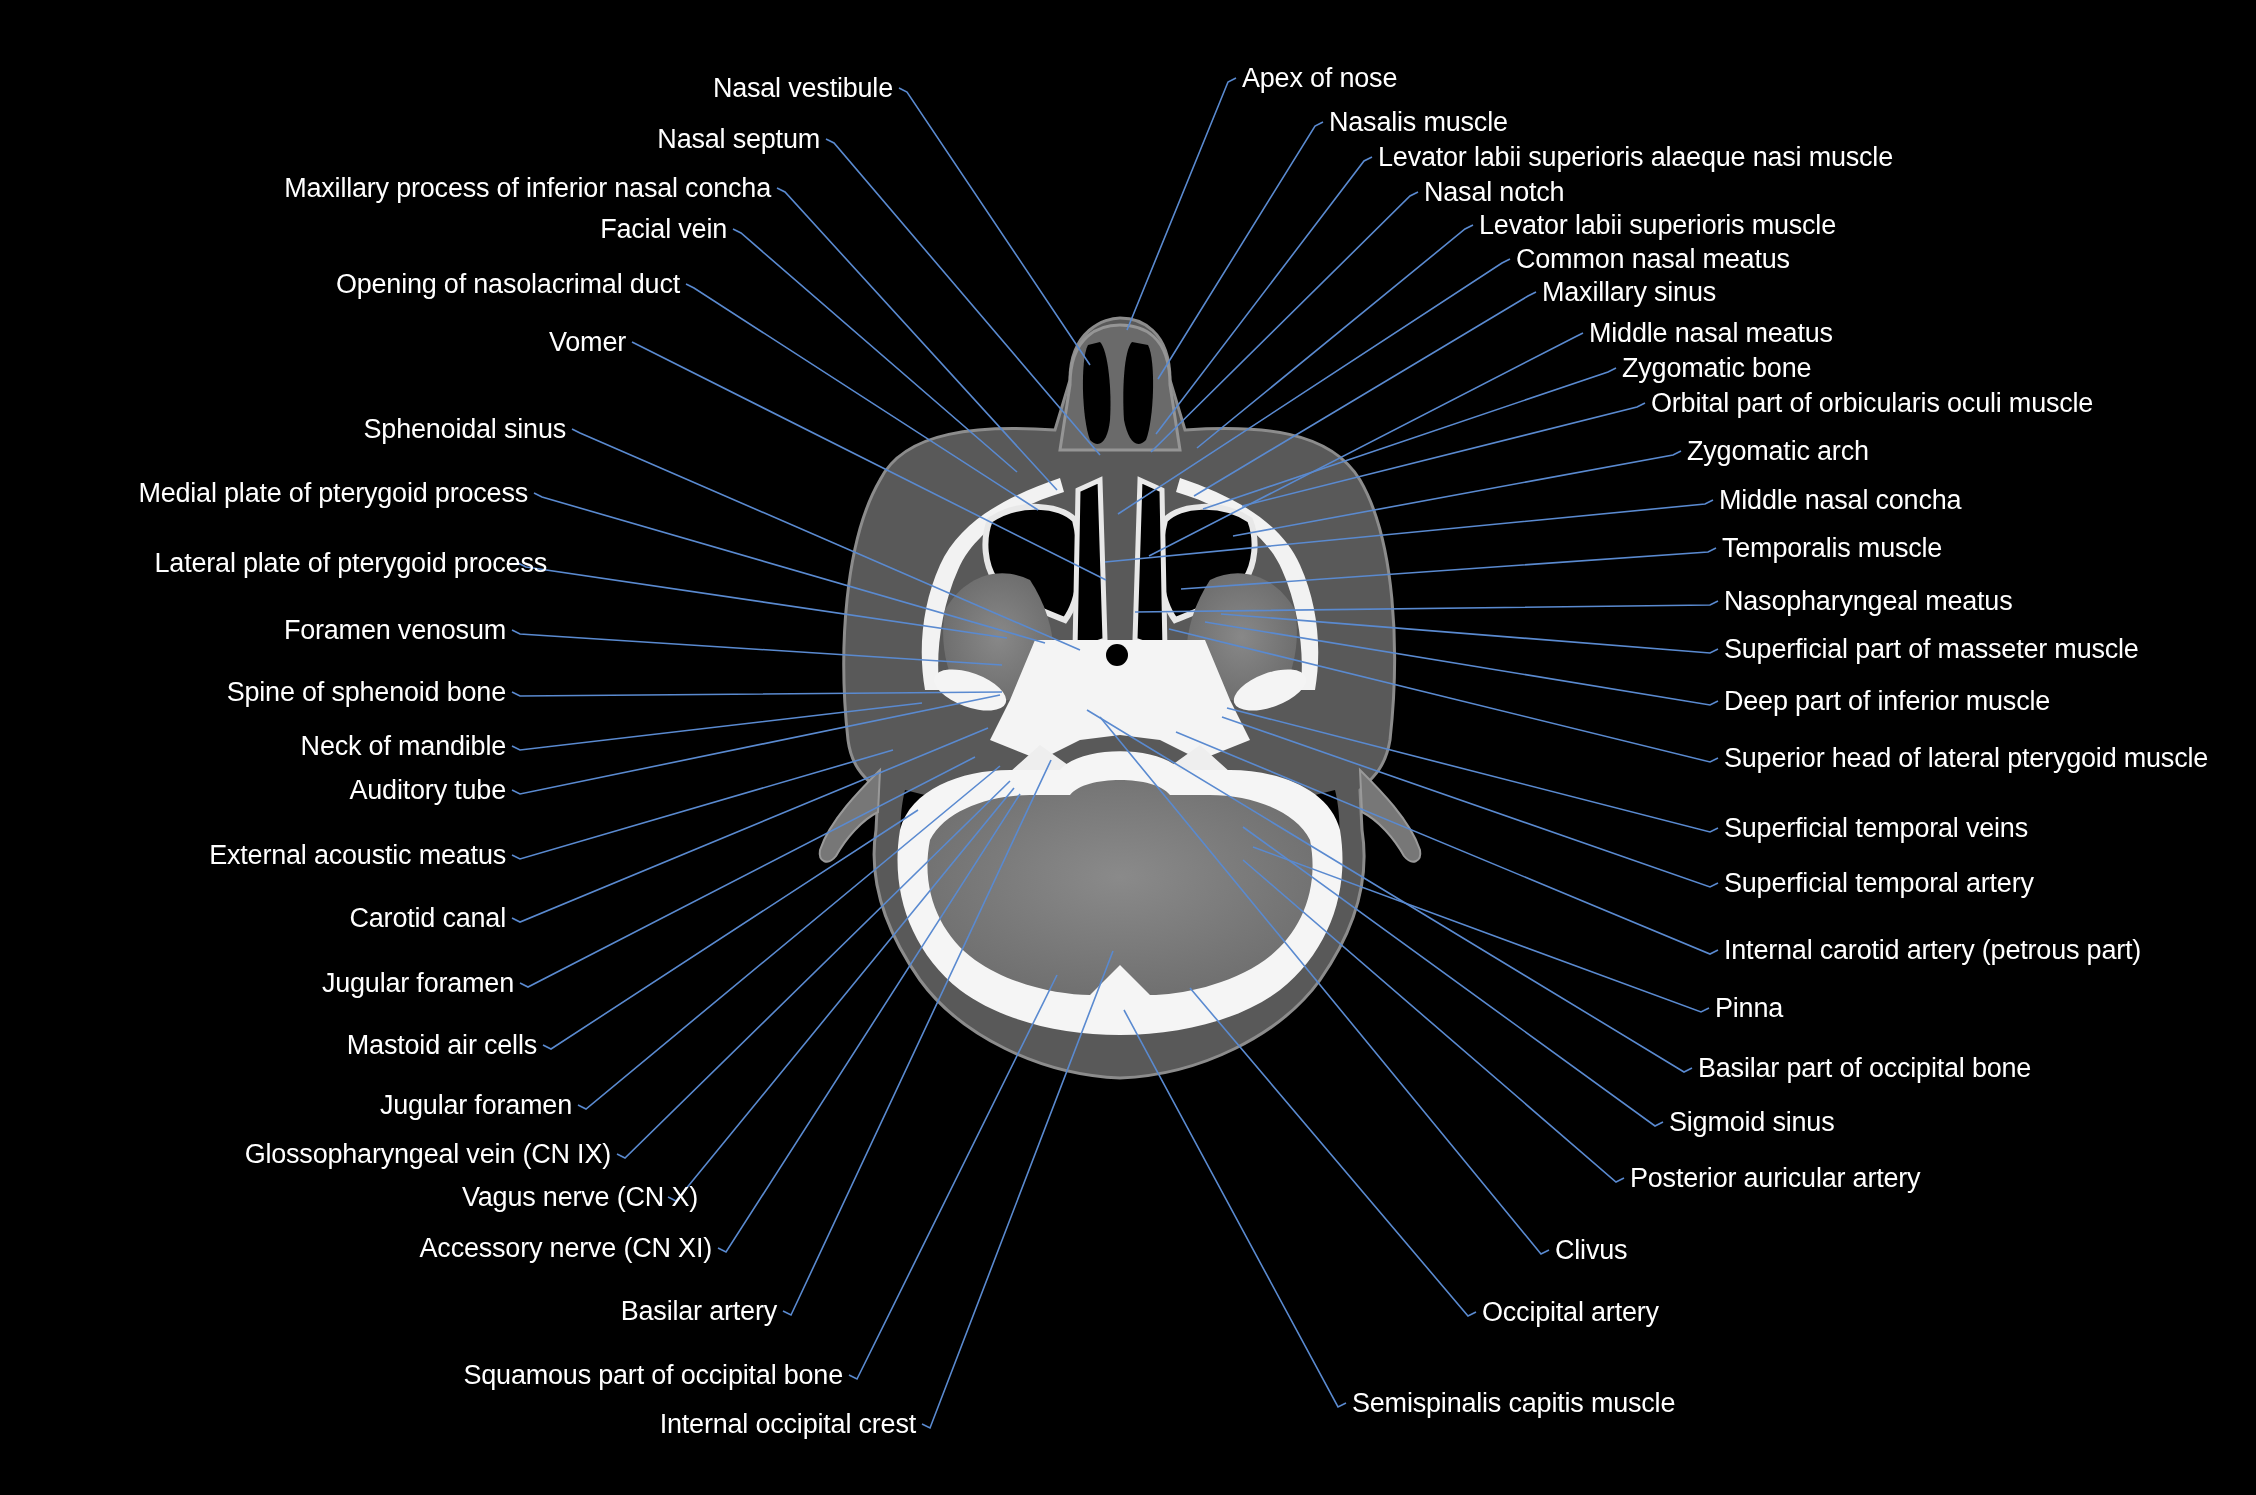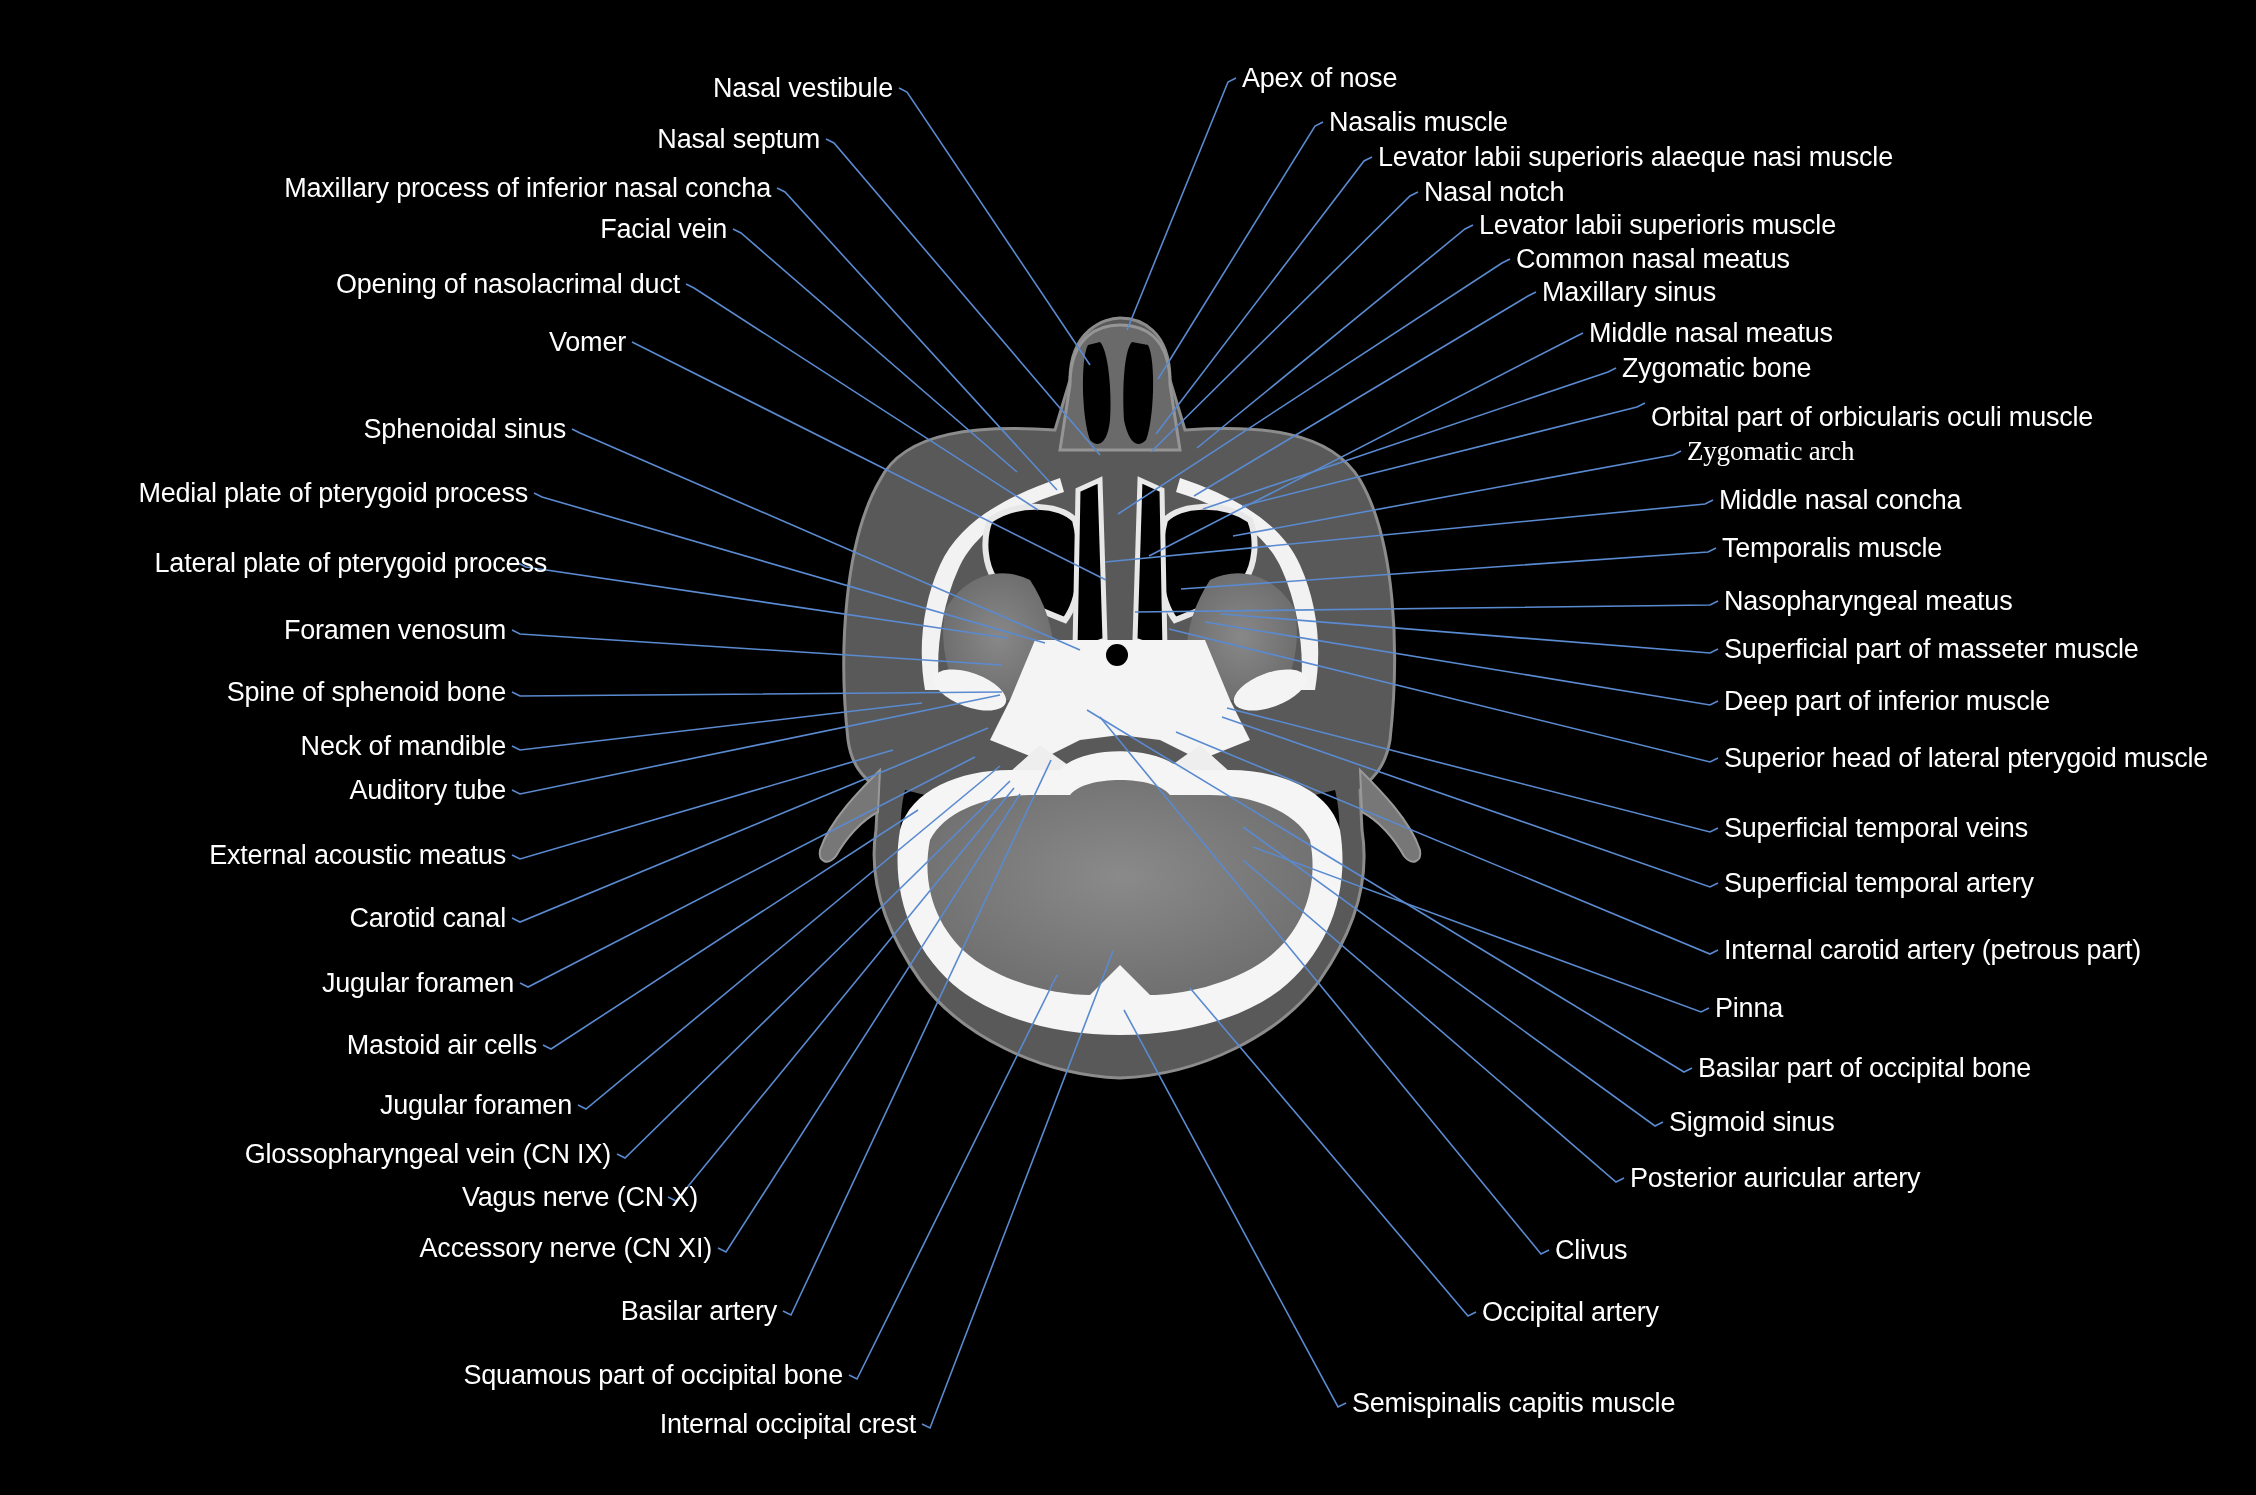--- a/index.html
+++ b/index.html
@@ -164,22 +164,22 @@
   <div id="labels-right">
       <div class="lbl right" style="left: 1242px; top: 63px;">Apex of nose</div>
       <div class="lbl right" style="left: 1329px; top: 107px;">Nasalis muscle</div>
       <div class="lbl right" style="left: 1378px; top: 142px;">Levator labii superioris alaeque nasi muscle</div>
       <div class="lbl right" style="left: 1424px; top: 177px;">Nasal notch</div>
       <div class="lbl right" style="left: 1479px; top: 210px;">Levator labii superioris muscle</div>
       <div class="lbl right" style="left: 1516px; top: 244px;">Common nasal meatus</div>
       <div class="lbl right" style="left: 1542px; top: 277px;">Maxillary sinus</div>
       <div class="lbl right" style="left: 1589px; top: 318px;">Middle nasal meatus</div>
       <div class="lbl right" style="left: 1622px; top: 353px;">Zygomatic bone</div>
-      <div class="lbl right" style="left: 1651px; top: 388px; margin-top: 14px;">Orbital part of orbicularis oculi muscle</div>
-      <div class="lbl right" style="left: 1687px; top: 436px; font-family: Liberation Serif, serif;">Zygomatic arch</div>
+      <div class="lbl right" style="left: 1651px; top: 388px;">Orbital part of orbicularis oculi muscle</div>
+      <div class="lbl right" style="left: 1687px; top: 436px;">Zygomatic arch</div>
       <div class="lbl right" style="left: 1719px; top: 485px;">Middle nasal concha</div>
       <div class="lbl right" style="left: 1722px; top: 533px;">Temporalis muscle</div>
       <div class="lbl right" style="left: 1724px; top: 586px;">Nasopharyngeal meatus</div>
       <div class="lbl right" style="left: 1724px; top: 634px;">Superficial part of masseter muscle</div>
       <div class="lbl right" style="left: 1724px; top: 686px;">Deep part of inferior muscle</div>
       <div class="lbl right" style="left: 1724px; top: 743px;">Superior head of lateral pterygoid muscle</div>
       <div class="lbl right" style="left: 1724px; top: 813px;">Superficial temporal veins</div>
       <div class="lbl right" style="left: 1724px; top: 868px;">Superficial temporal artery</div>
       <div class="lbl right" style="left: 1724px; top: 935px;">Internal carotid artery (petrous part)</div>
       <div class="lbl right" style="left: 1715px; top: 993px;">Pinna</div>

